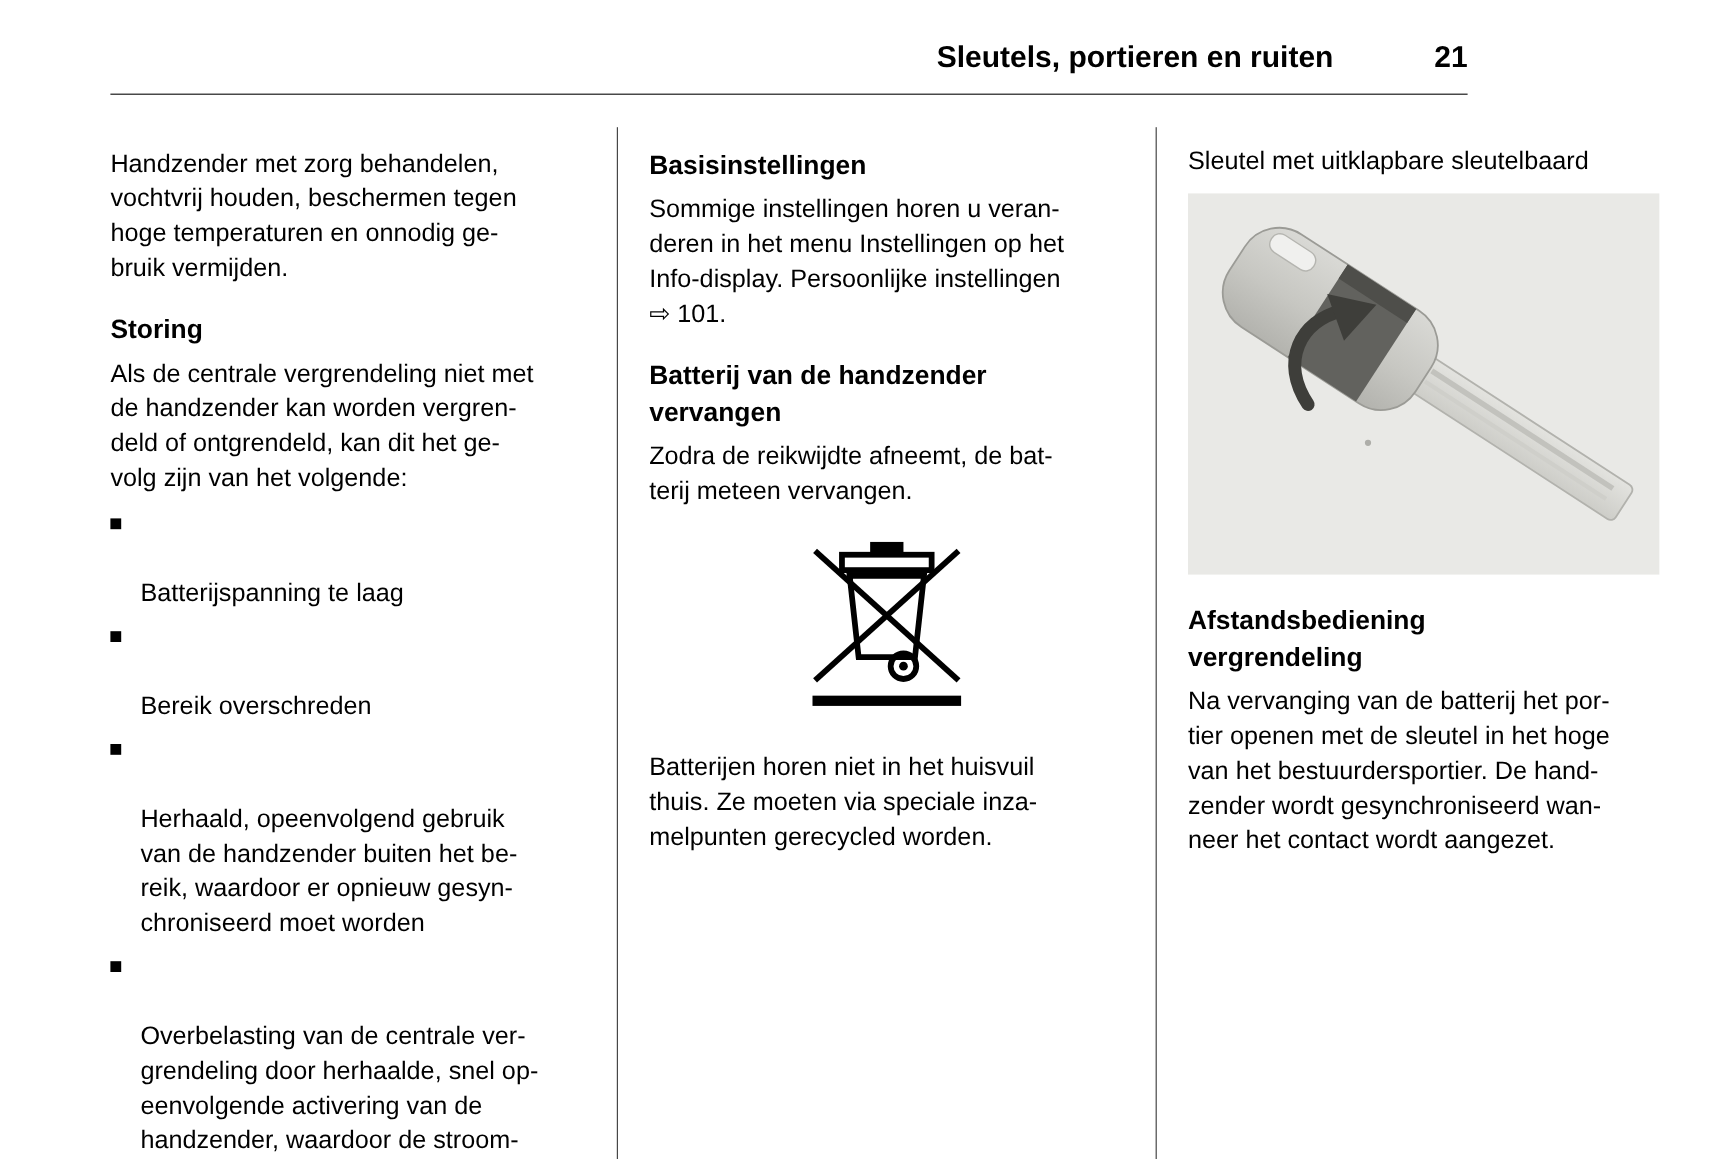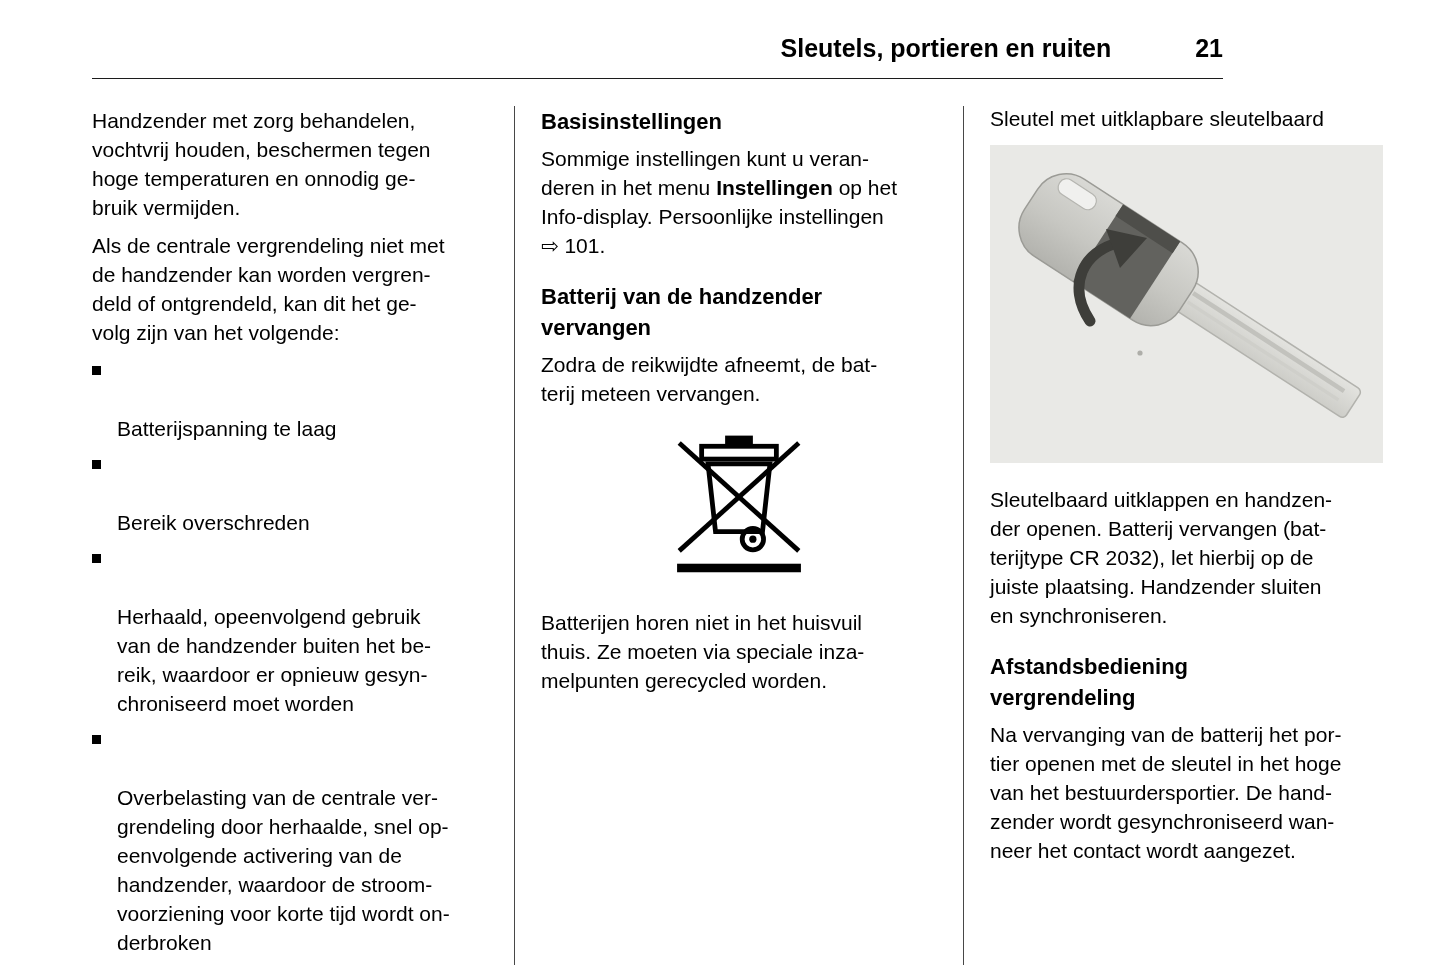--- a/index.html
+++ b/index.html
@@ -16,22 +16,22 @@
        font-weight:bold;font-size:25px;line-height:1.15}
   .rule{height:0;border:0;border-top:1.6px solid #1c1c1c;margin:15px 0 0}
 
   .cols{display:flex;align-items:stretch;margin-top:27px;min-height:812px}
   .col{width:396px;flex:0 0 396px}
   .vdiv{flex:0 0 1px;background:#474747;margin:0 26px}
 
   p.body{font-size:21px;line-height:29px;margin:0 0 9px;white-space:pre-line}
   h2.h{font-size:22px;line-height:31px;font-weight:bold;margin:21px 0 7px;white-space:pre-line}
   h3.cap{font-size:21px;line-height:26px;font-weight:normal;margin:0 0 13px;white-space:pre-line}
-  .col > :first-child{margin-top:0}
-  b.inline-bold{font-weight:bold}
+  .col > :first-child{margin-top:16px}
+  b.inline-bold{font-weight:normal}
 
   ul.bullets{list-style:none;margin:2px 0 8px;padding:0}
   ul.bullets li{position:relative;padding-left:25px;font-size:21px;line-height:29px;
                 margin:0 0 7px;white-space:pre-line}
   .sq{position:absolute;left:0;top:10px;width:9px;height:9px;background:#000}
 
   .weee-wrap{text-align:center;margin:18px 0 20px}
   .photo{width:393px;height:318px;margin:0 0 22px}
   .photo svg{display:block}
 </style>
@@ -47,20 +47,21 @@
   <hr class="rule">
 
   <main class="cols">
 
     <section class="col">
       <p class="body">Handzender met zorg behandelen,
 vochtvrij houden, beschermen tegen
 hoge temperaturen en onnodig ge-
 bruik vermijden.</p>
 
+      <h2 class="h">Storing</h2>
       <p class="body">Als de centrale vergrendeling niet met
 de handzender kan worden vergren-
 deld of ontgrendeld, kan dit het ge-
 volg zijn van het volgende:</p>
 
       <ul class="bullets">
         <li>
           <span class="sq"></span>
           <span>Batterijspanning te laag</span>
         </li>
@@ -86,21 +87,21 @@
         </li>
 
       </ul>
 
     </section>
 
     <div class="vdiv"></div>
 
     <section class="col">
       <h2 class="h">Basisinstellingen</h2>
-      <p class="body"><span>Sommige instellingen kunt u veran-
+      <p class="body"><span>Sommige instellingen horen u veran-
 deren in het menu </span><b class="inline-bold">Instellingen</b><span> op het
 Info-display. Persoonlijke instellingen
 ⇨ 101.</span></p>
 
       <h2 class="h">Batterij van de handzender
 vervangen</h2>
       <p class="body">Zodra de reikwijdte afneemt, de bat-
 terij meteen vervangen.</p>
 
       <div class="weee-wrap">
@@ -150,25 +151,20 @@
             <path d="M98 62 h68 v92 h-68 z" fill="#62625e"></path>
             <path d="M98 62 h68 v14 h-68 z" fill="#4e4e4a"></path>
             <rect x="33" y="70" width="42" height="17" rx="8" fill="#f0f0ee" stroke="#b5b5b0" stroke-width="1.2"></rect>
           </g>
           <circle cx="150" cy="208" r="2.6" fill="#aeaea9"></circle>
           <path d="M100 176 C 76 140, 94 106, 128 98" fill="none" stroke="#3e3e3a" stroke-width="11" stroke-linecap="round"></path>
           <path d="M116 84 L157 93 L130 123 Z" fill="#3e3e3a"></path>
         </svg>
       </div>
 
-      <p class="body">Sleutelbaard uitklappen en handzen-
-der openen. Batterij vervangen (bat-
-terijtype CR 2032), let hierbij op de
-juiste plaatsing. Handzender sluiten
-en synchroniseren.</p>
 
       <h2 class="h">Afstandsbediening
 vergrendeling</h2>
       <p class="body">Na vervanging van de batterij het por-
 tier openen met de sleutel in het hoge
 van het bestuurdersportier. De hand-
 zender wordt gesynchroniseerd wan-
 neer het contact wordt aangezet.</p>
     </section>
 

